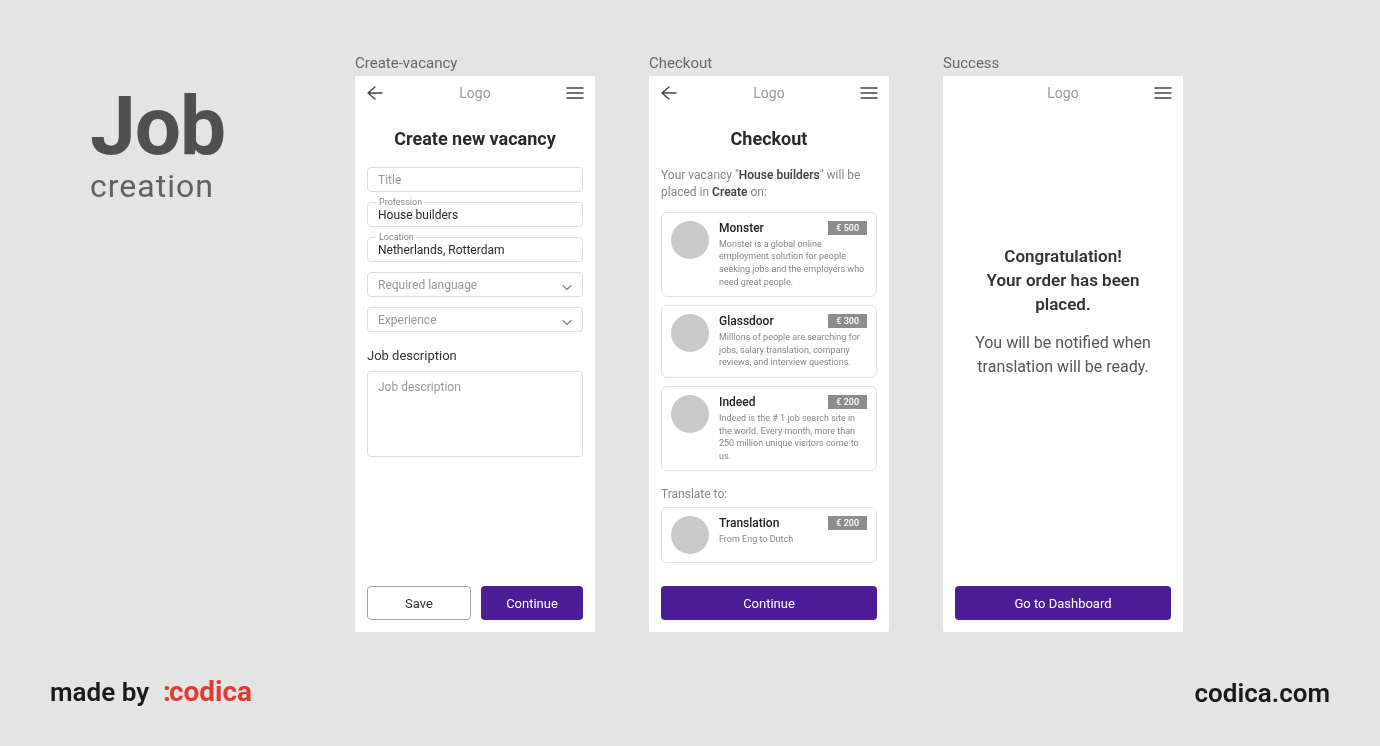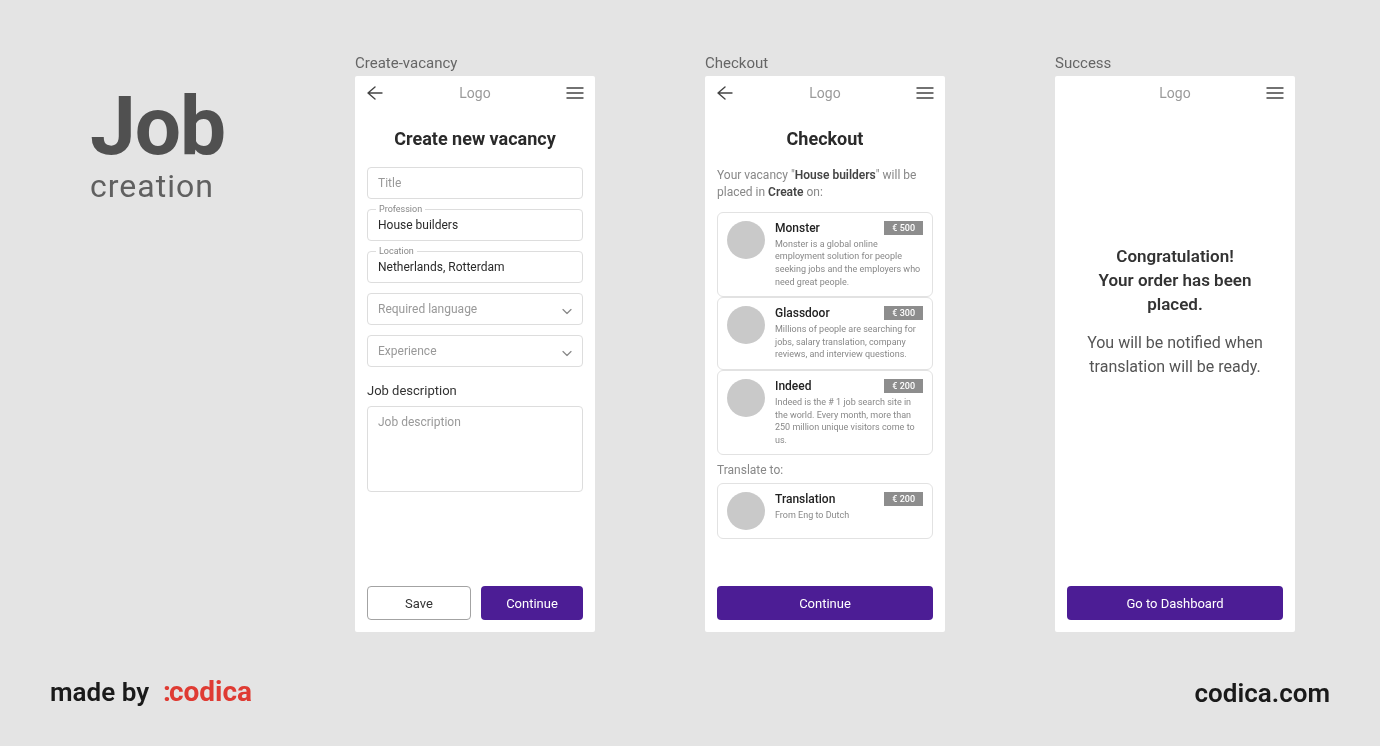--- a/index.html
+++ b/index.html
@@ -35,21 +35,21 @@
     color: #606060;
     line-height: 1.1;
     margin-top: 2px;
     letter-spacing: 1px;
   }
   .screens {
     position: absolute;
     left: 355px;
     top: 54px;
     display: flex;
-    gap: 110px;
+    gap: 54px;
   }
   .screen-col { display: flex; flex-direction: column; }
   .screen-label {
     font-size: 15px;
     color: #666;
     margin-bottom: 4px;
   }
   .phone {
     width: 240px;
     height: 556px;
@@ -85,21 +85,21 @@
   .screen-title {
     font-size: 18px;
     font-weight: 700;
     color: #2a2a2a;
     text-align: center;
     margin: 18px 0 18px 0;
   }
   .field {
     border: 1px solid #ddd;
     border-radius: 4px;
-    height: 32px;
+    height: 25px;
     margin-bottom: 10px;
     position: relative;
     display: flex;
     align-items: center;
     padding: 0 10px;
   }
   .field .floatlabel {
     position: absolute;
     top: -6px;
     left: 8px;
@@ -167,21 +167,21 @@
     line-height: 1.45;
     margin-bottom: 10px;
   }
   .lead b { color: #444; font-weight: 600; }
   .card {
     border: 1px solid #e2e2e2;
     border-radius: 6px;
     padding: 8px 9px;
     display: flex;
     gap: 10px;
-    margin-bottom: 0;
+    margin-bottom: 8px;
   }
   .card-avatar {
     width: 38px; height: 38px;
     background: #c9c9c9;
     border-radius: 50%;
     flex-shrink: 0;
   }
   .card-body { flex: 1; }
   .card-head {
     display: flex;

